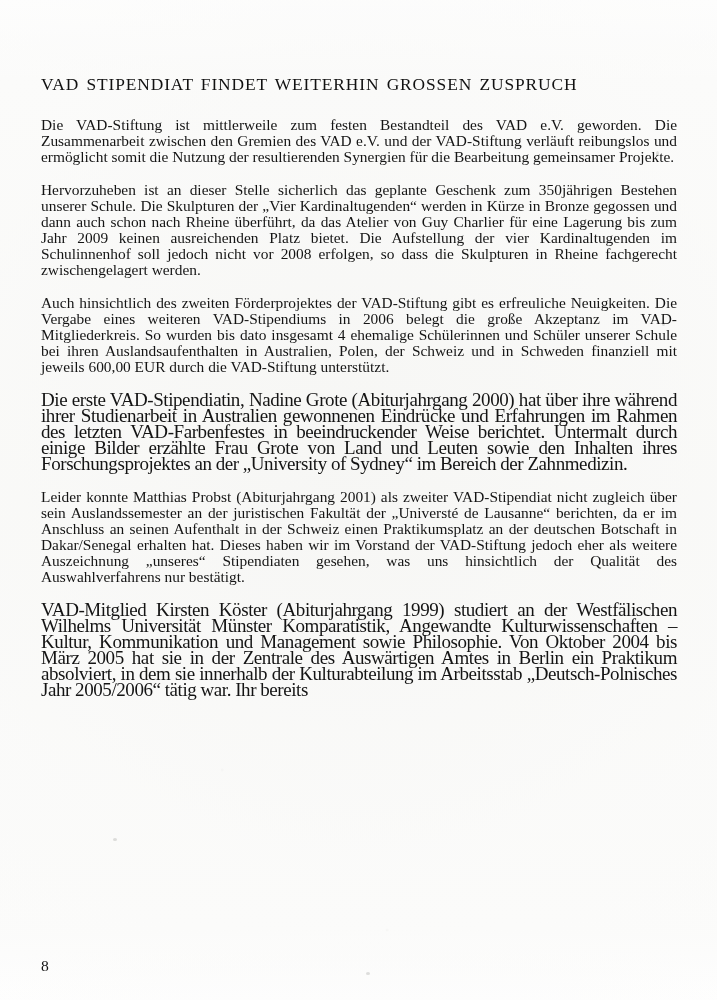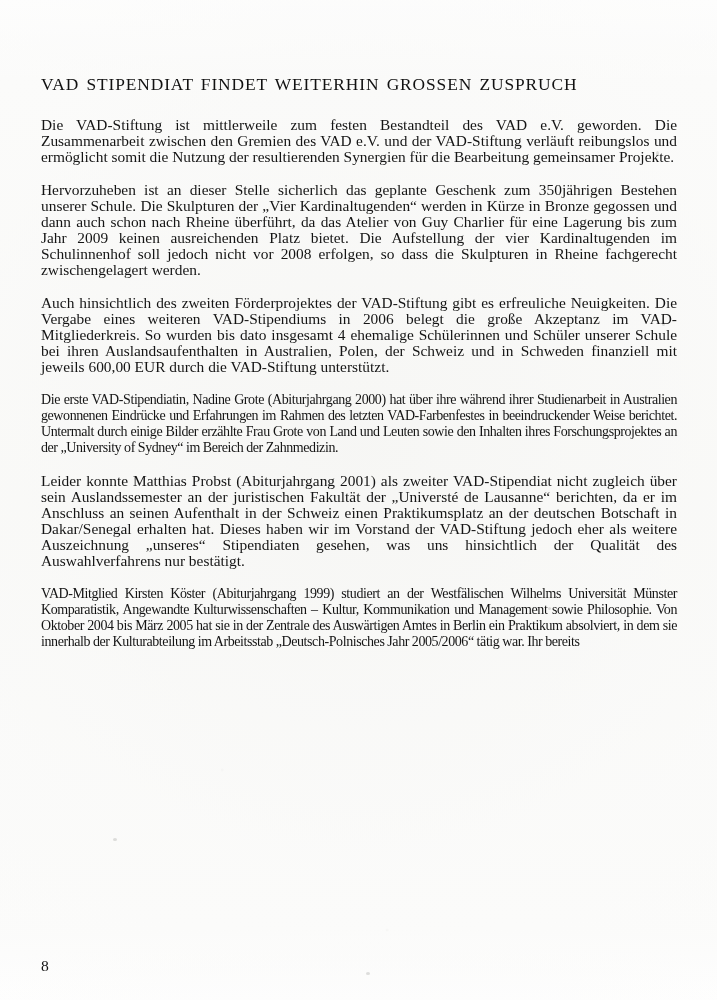--- a/index.html
+++ b/index.html
@@ -76,21 +76,21 @@
     text-align: justify;
     text-justify: inter-word;
     color: #141414;
     hyphens: manual;
   }
 
   
   p.para.tight {
     letter-spacing: -0.42px;
     word-spacing: -0.2px;
-    font-size: 14px;
+    font-size: 19px;
   }
 
   p.para.last-of-page {
     margin-bottom: 4px;
   }
 
   .page-number {
     position: absolute;
     left: 41px;
     top: 957px;

